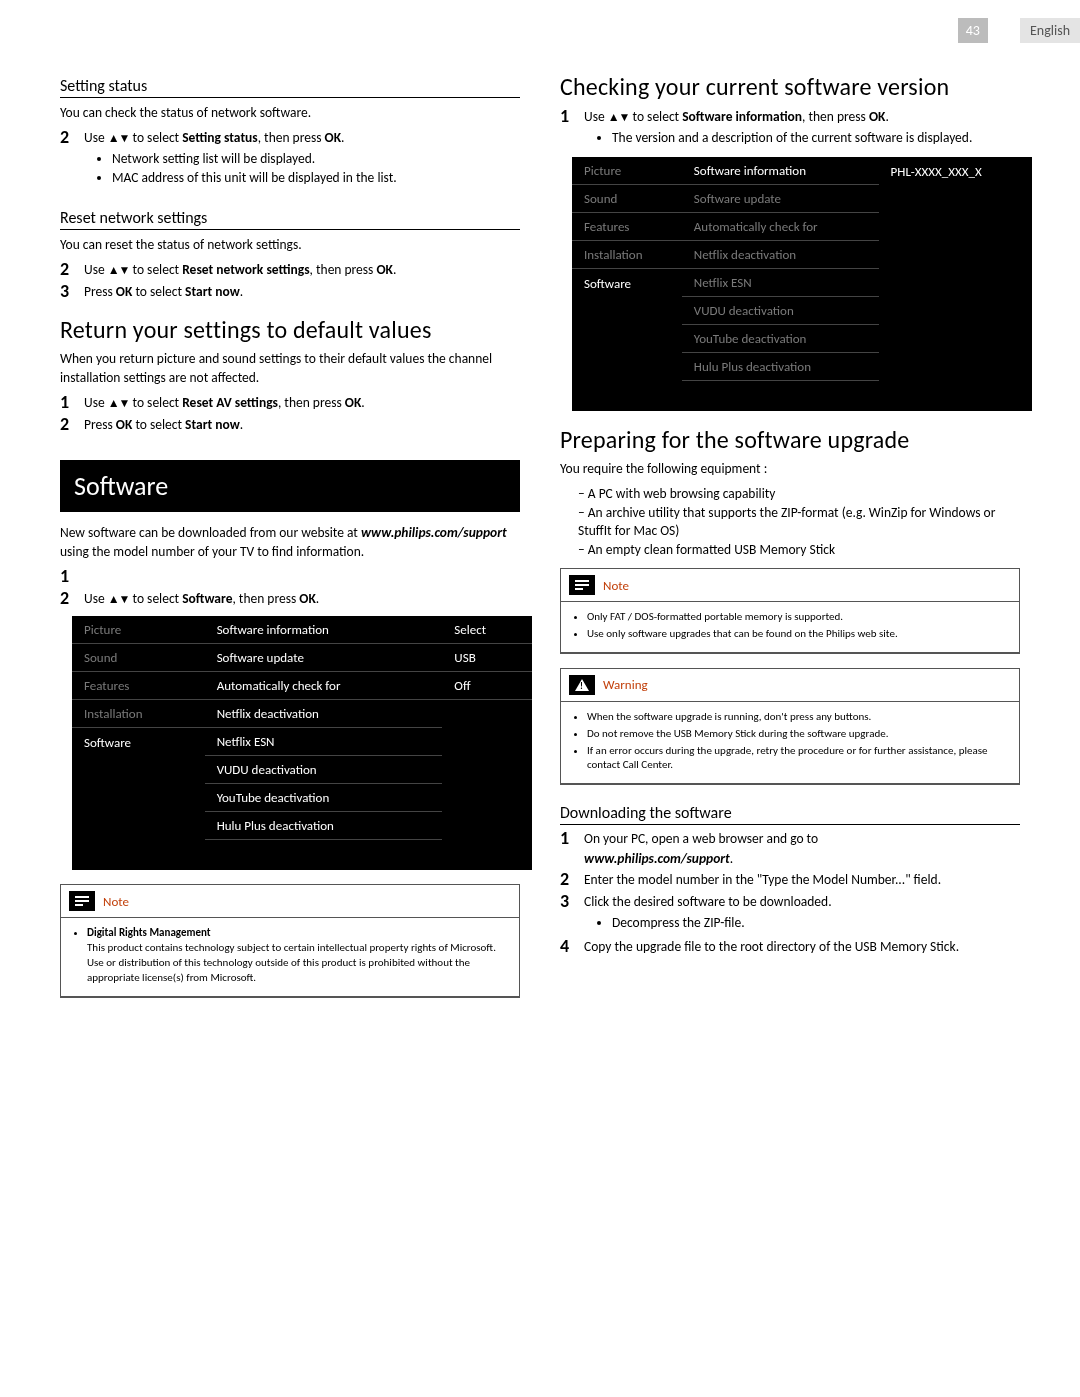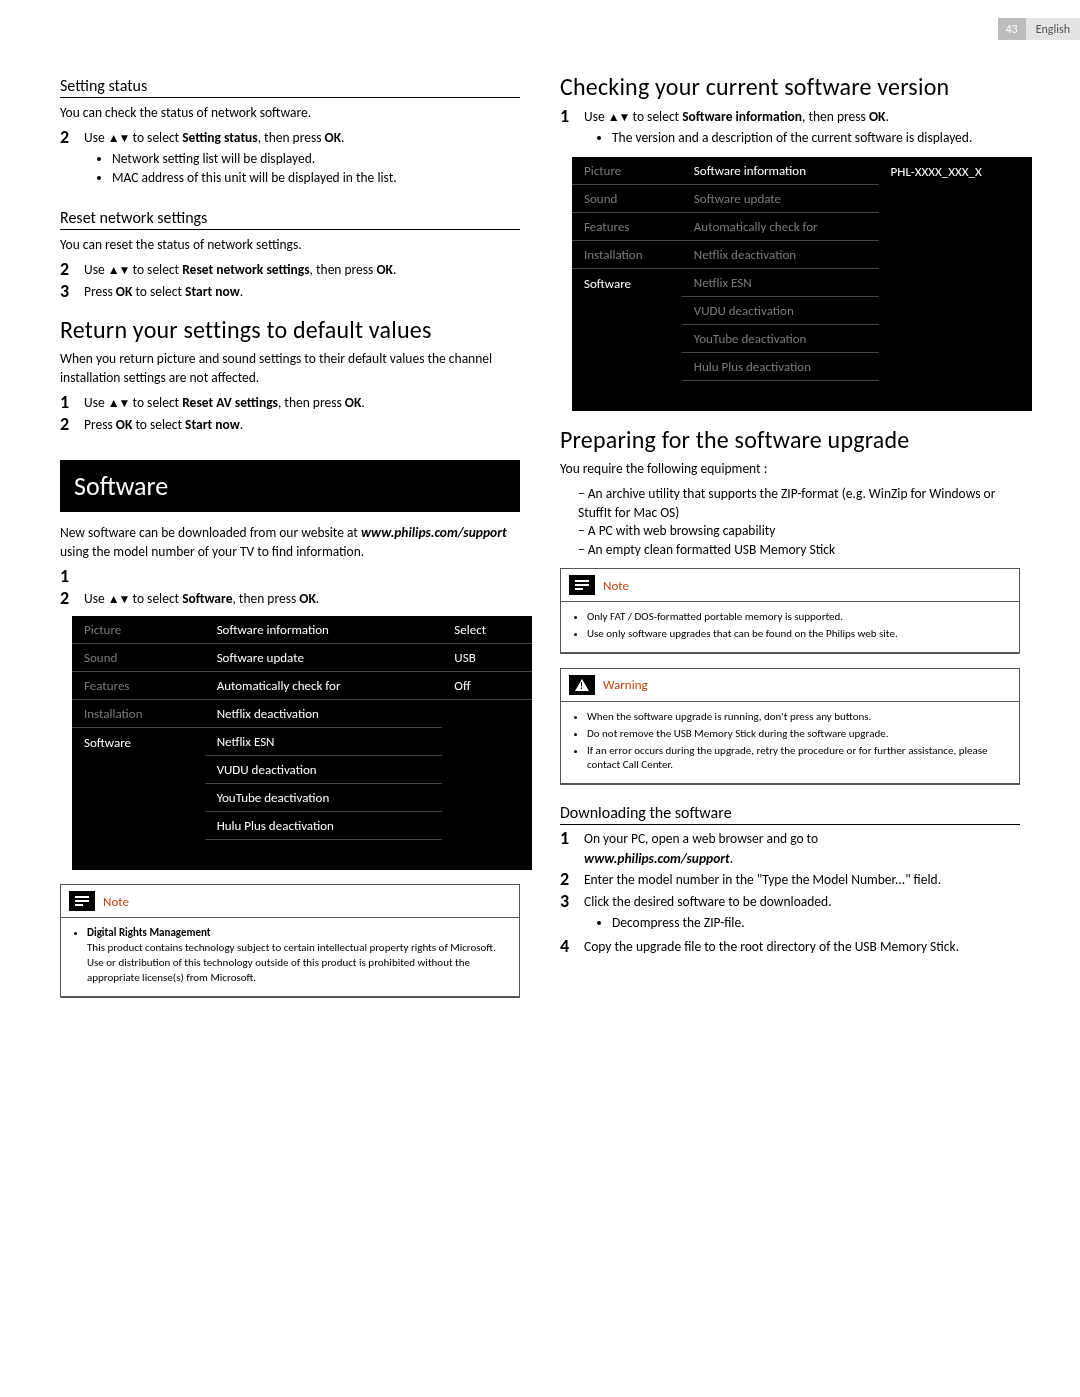--- a/index.html
+++ b/index.html
@@ -17,21 +17,22 @@
     position: relative;
     padding: 18px 60px 60px 60px;
     box-sizing: border-box;
   }
   .top-badge {
     position: absolute;
     top: 18px;
     right: 0;
     display: flex;
     align-items: stretch;
-    font-size: 12px;
+    font-size: 14px;
+    gap: 32px;
   }
   .top-badge .pg {
     background: #bcbcbc;
     color: #fff;
     padding: 4px 8px;
   }
   .top-badge .lang {
     background: #e4e4e4;
     color: #555;
     padding: 4px 10px;
@@ -438,22 +439,22 @@
         </tr>
         <tr>
               <td class="noborder" colspan="3" style="height:18px"></td>
             </tr>
       </tbody>
         </table>
 
       <h2 class="section">Preparing for the software upgrade</h2>
       <p>You require the following equipment :</p>
       <ul class="dash">
+        <li>A PC with web browsing capability</li>
         <li>An archive utility that supports the ZIP-format (e.g. WinZip for Windows or StuffIt for Mac OS)</li>
-        <li>A PC with web browsing capability</li>
         <li>An empty clean formatted USB Memory Stick</li>
       </ul>
 
       <div class="notebox">
         <div class="hdr">
           <span class="icon">
             <span class="note-lines">
                 <span></span>
                 <span></span>
                 <span class="short"></span>

